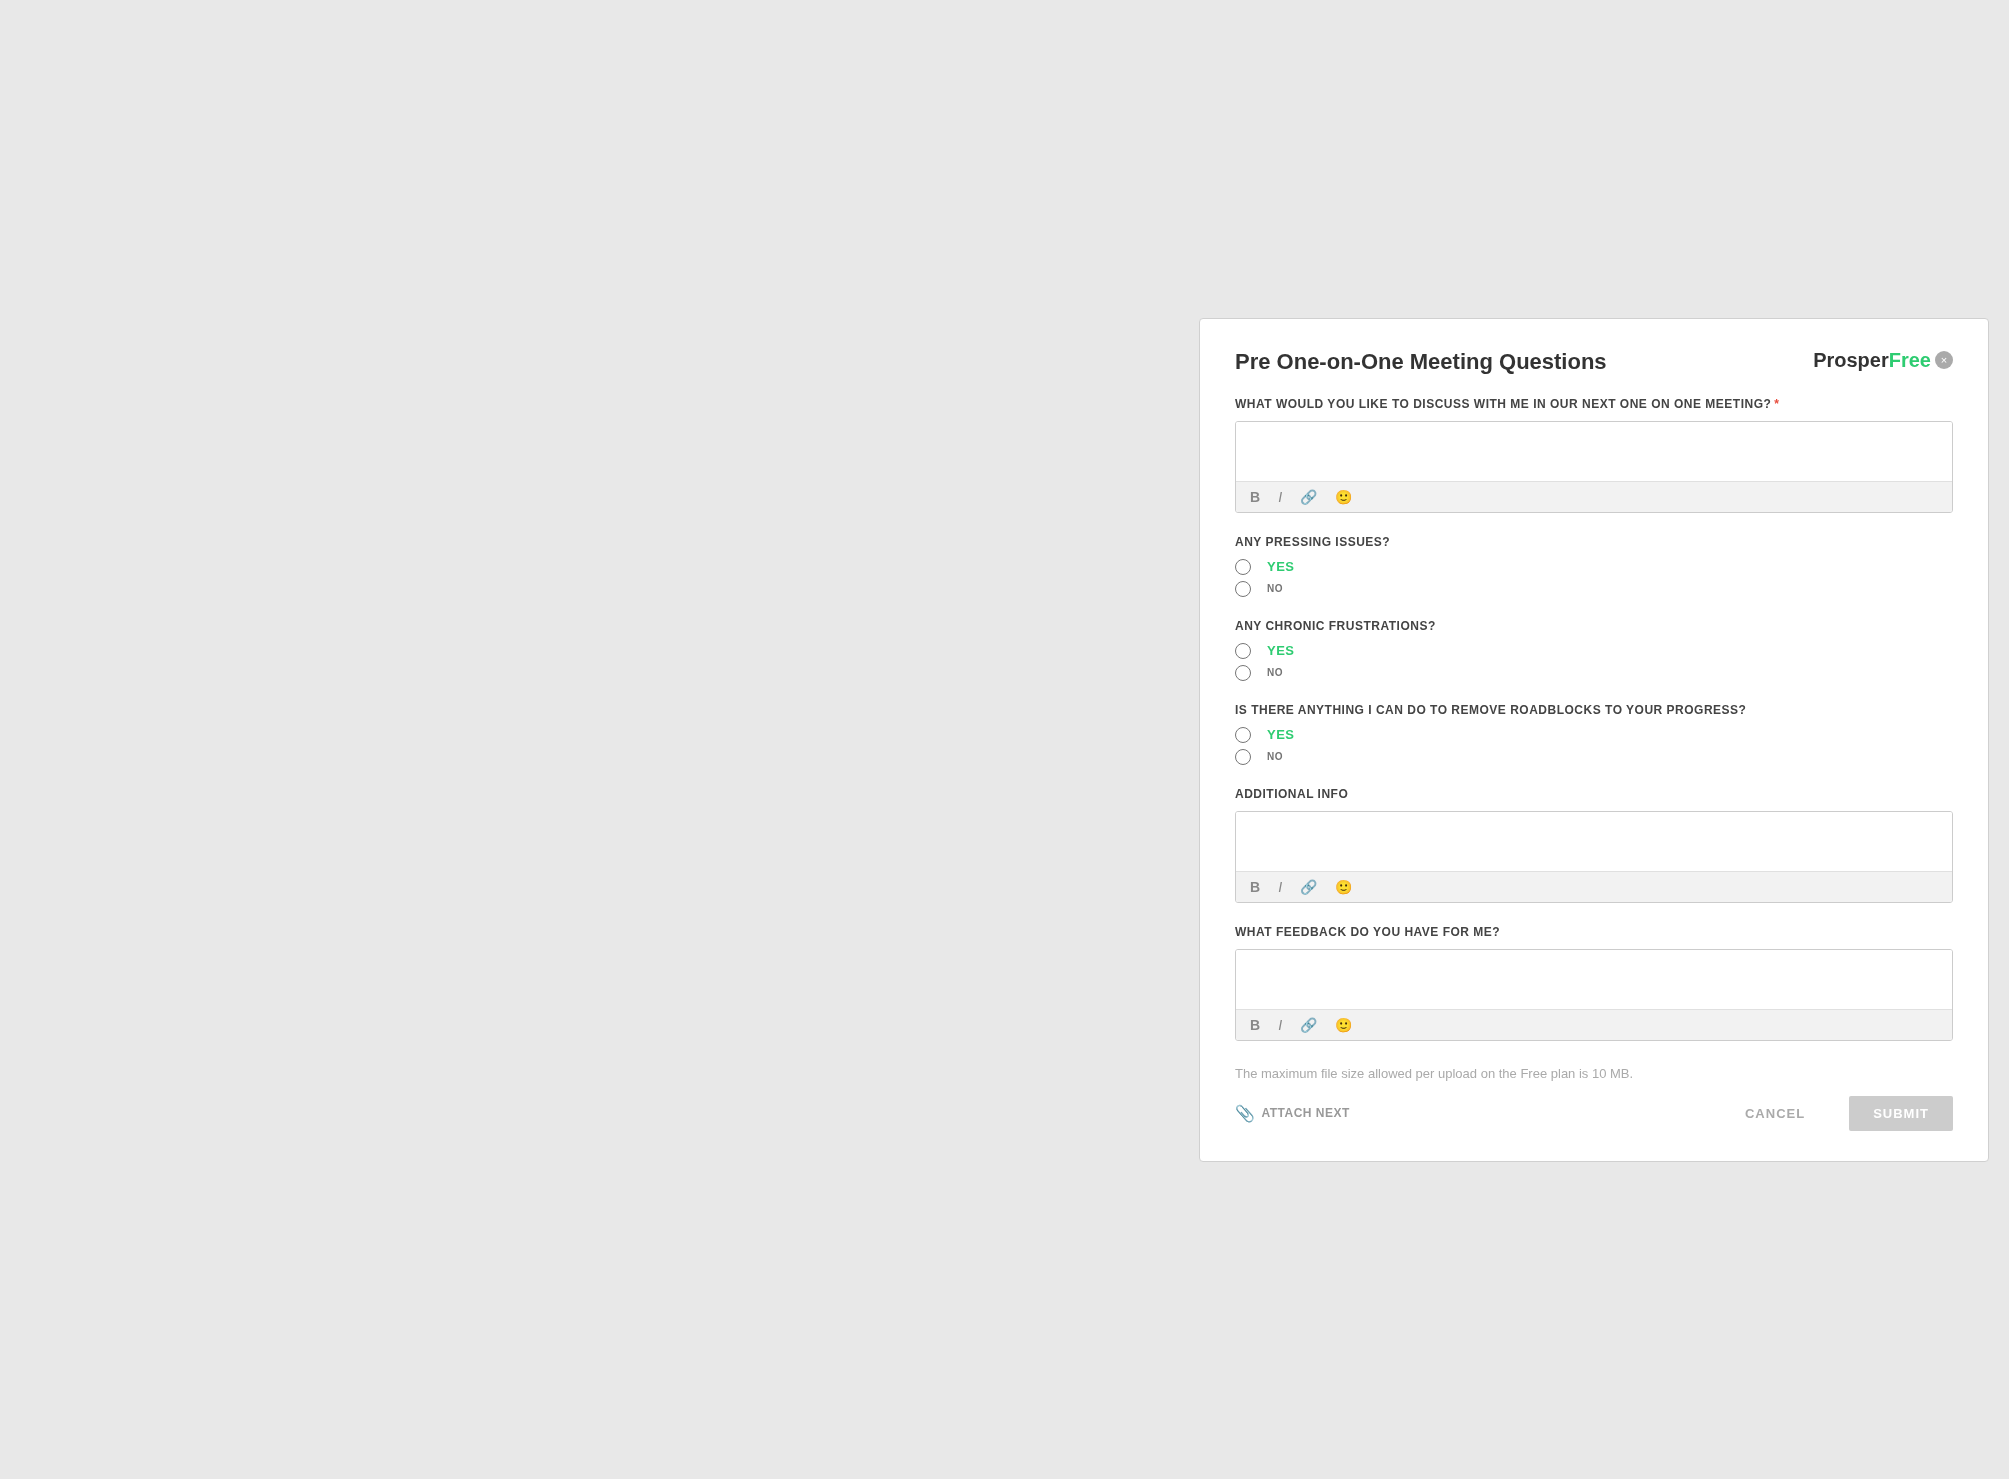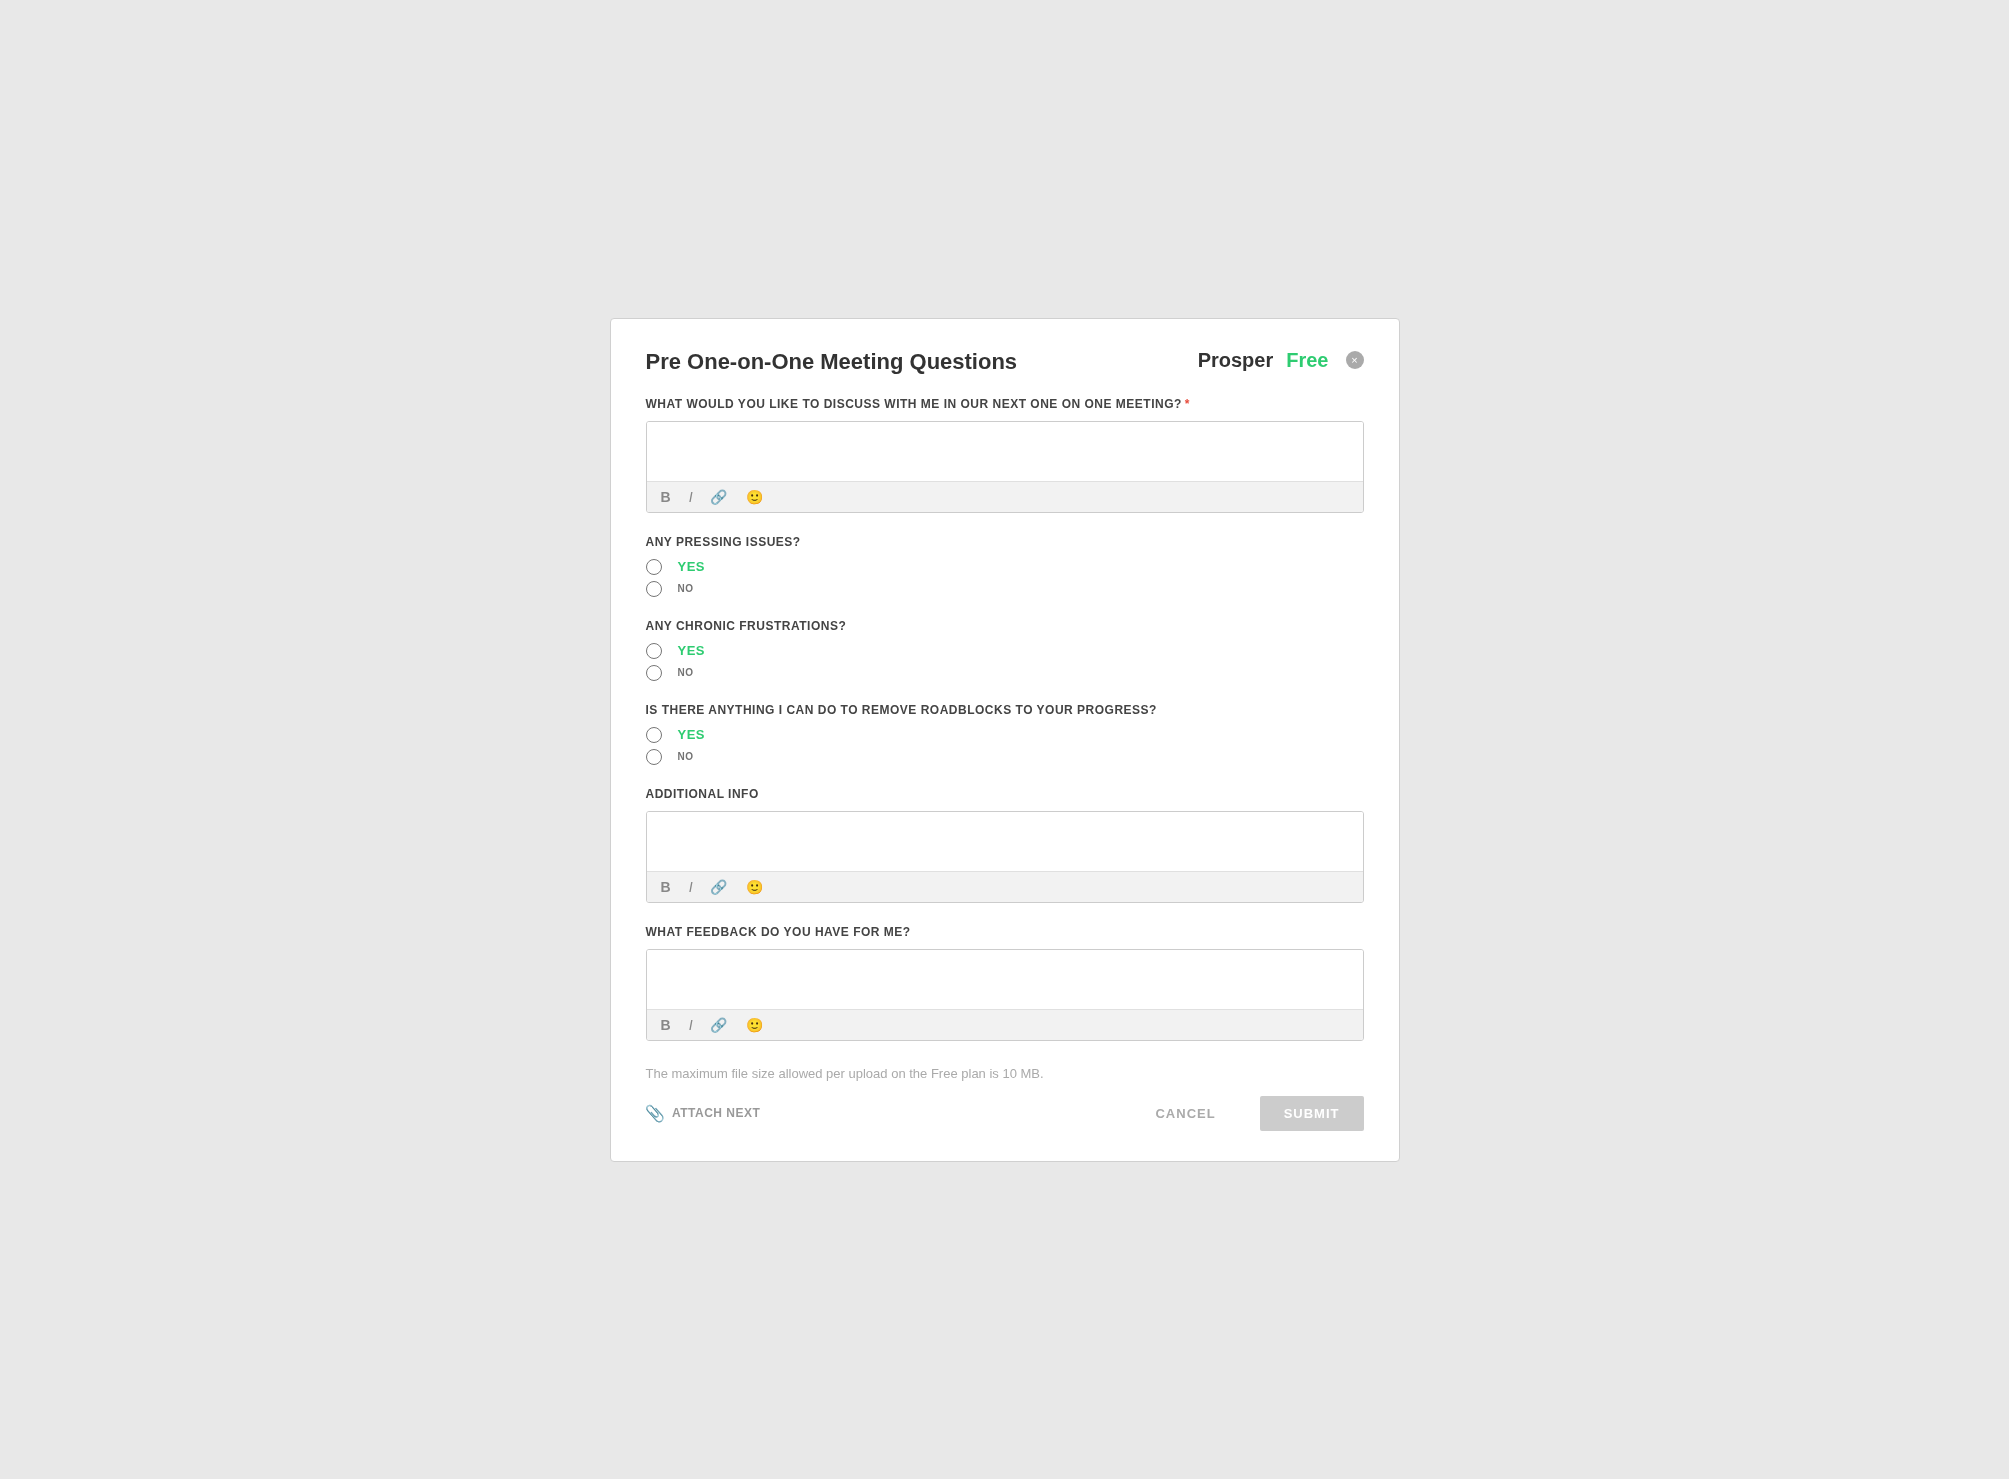--- a/index.html
+++ b/index.html
@@ -14,21 +14,21 @@
       justify-content: center;
       align-items: center;
       min-height: 100vh;
       font-family: Arial, Helvetica, sans-serif;
     }
 
     .modal-overlay {
       width: 100%;
       min-height: 100vh;
       display: flex;
-      justify-content: center;
+      justify-content: flex-end;
       align-items: center;
       padding: 20px;
     }
 
     .form-container {
       background: #ffffff;
       border: 1px solid #d0d0d0;
       border-radius: 4px;
       width: 790px;
       padding: 30px 35px 30px 35px;
@@ -44,21 +44,21 @@
 
     .form-title {
       font-size: 22px;
       font-weight: 700;
       color: #333333;
     }
 
     .brand-logo {
       display: flex;
       align-items: center;
-      gap: 13px;
+      gap: 0;
     }
 
     .brand-prosper {
       color: #333333;
       font-size: 20px;
       font-weight: 700;
     }
 
     .brand-forms {
       color: #2ecc71;

